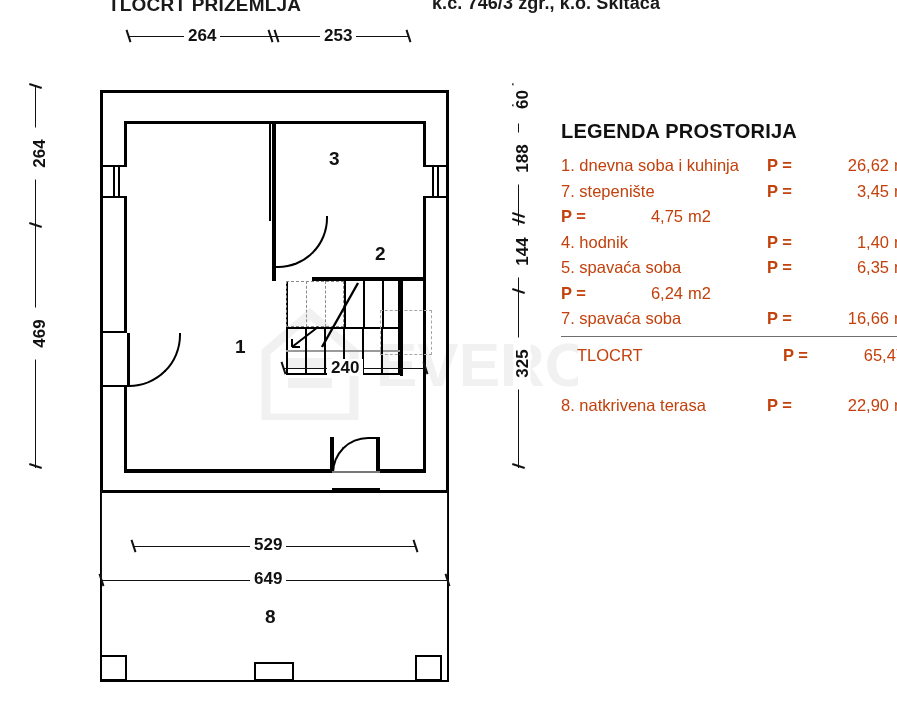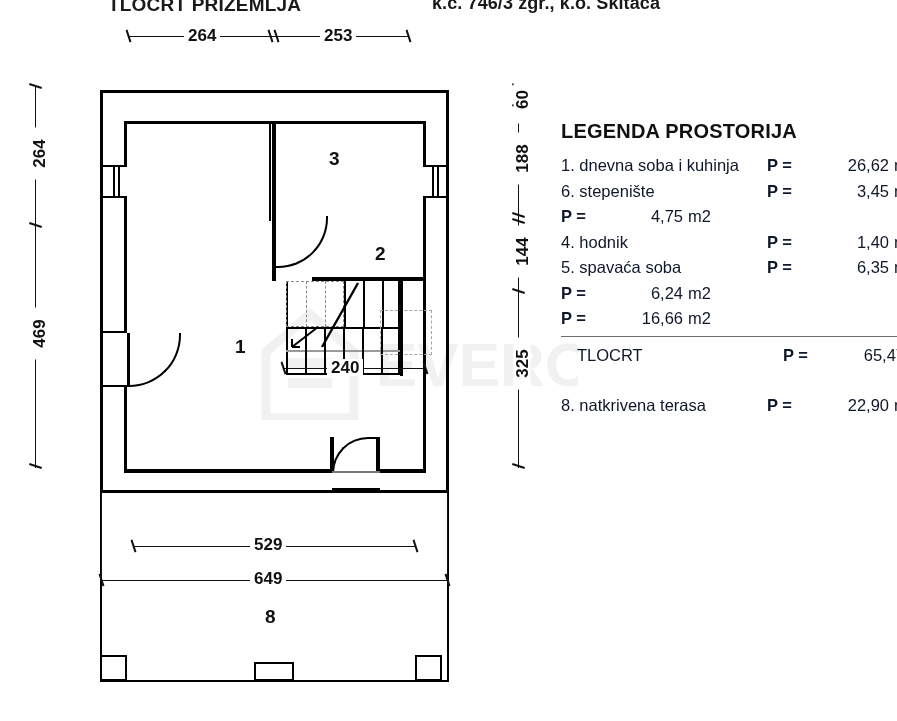--- a/index.html
+++ b/index.html
@@ -39,21 +39,21 @@
   .tickmark.v{transform:rotate(18deg);}
 
   
   #legend{left:561px;top:120px;width:336px;}
   #legend-title{
     font-size:20px;font-weight:700;letter-spacing:.2px;margin-bottom:10px;
     color:#111;
   }
   .leg-row{
     display:flex;align-items:center;font-size:16.5px;
-    line-height:25.5px;color:#0f172a;white-space:nowrap;
+    line-height:25.5px;color:#c2410c;white-space:nowrap;
   }
   .leg-name{width:206px;flex:0 0 206px;}
   .leg-eq{width:36px;flex:0 0 36px;font-weight:700;}
   .leg-val{width:86px;flex:0 0 86px;text-align:right;font-weight:400;}
   .leg-unit{padding-left:5px;}
   #legend-divider{
     height:1.5px;background:#555;margin:4px 0 6px 0;width:336px;opacity:.85;
   }
   .leg-row.total{font-size:16.5px;}
   .leg-row.total .leg-name{padding-left:16px;}
@@ -251,21 +251,21 @@
 
   <div id="legend-title">LEGENDA PROSTORIJA</div>
 
   <div class="leg-row">
     <span class="leg-name">1. dnevna soba i kuhinja</span>
     <span class="leg-eq">P =</span>
     <span class="leg-val">26,62</span>
     <span class="leg-unit">m2</span>
   </div>
   <div class="leg-row">
-    <span class="leg-name">6. stepenište</span>
+    <span class="leg-name">7. stepenište</span>
     <span class="leg-eq">P =</span>
     <span class="leg-val">3,45</span>
     <span class="leg-unit">m2</span>
   </div>
   <div class="leg-row">
     <span class="leg-eq">P =</span>
     <span class="leg-val">4,75</span>
     <span class="leg-unit">m2</span>
   </div>
   <div class="leg-row">
@@ -279,20 +279,21 @@
     <span class="leg-eq">P =</span>
     <span class="leg-val">6,35</span>
     <span class="leg-unit">m2</span>
   </div>
   <div class="leg-row">
     <span class="leg-eq">P =</span>
     <span class="leg-val">6,24</span>
     <span class="leg-unit">m2</span>
   </div>
   <div class="leg-row">
+    <span class="leg-name">7. spavaća soba</span>
     <span class="leg-eq">P =</span>
     <span class="leg-val">16,66</span>
     <span class="leg-unit">m2</span>
   </div>
 
   <div id="legend-divider"></div>
 
   <div class="leg-row total">
     <span class="leg-name">TLOCRT</span>
     <span class="leg-eq">P =</span>

